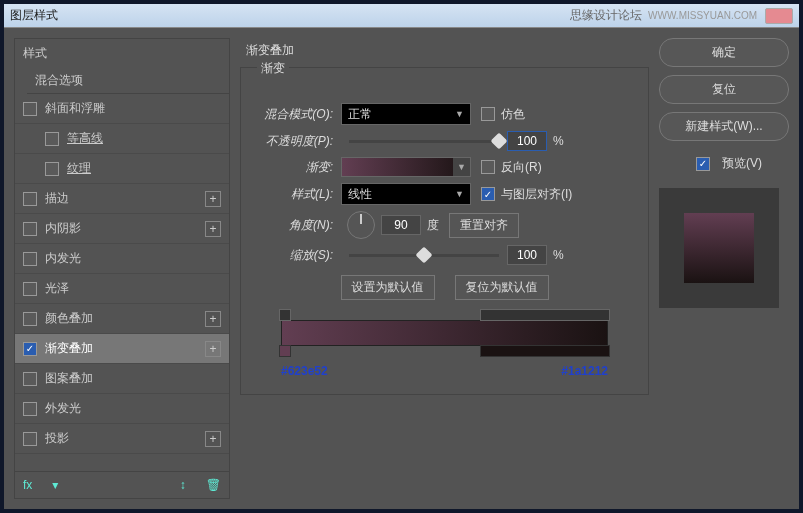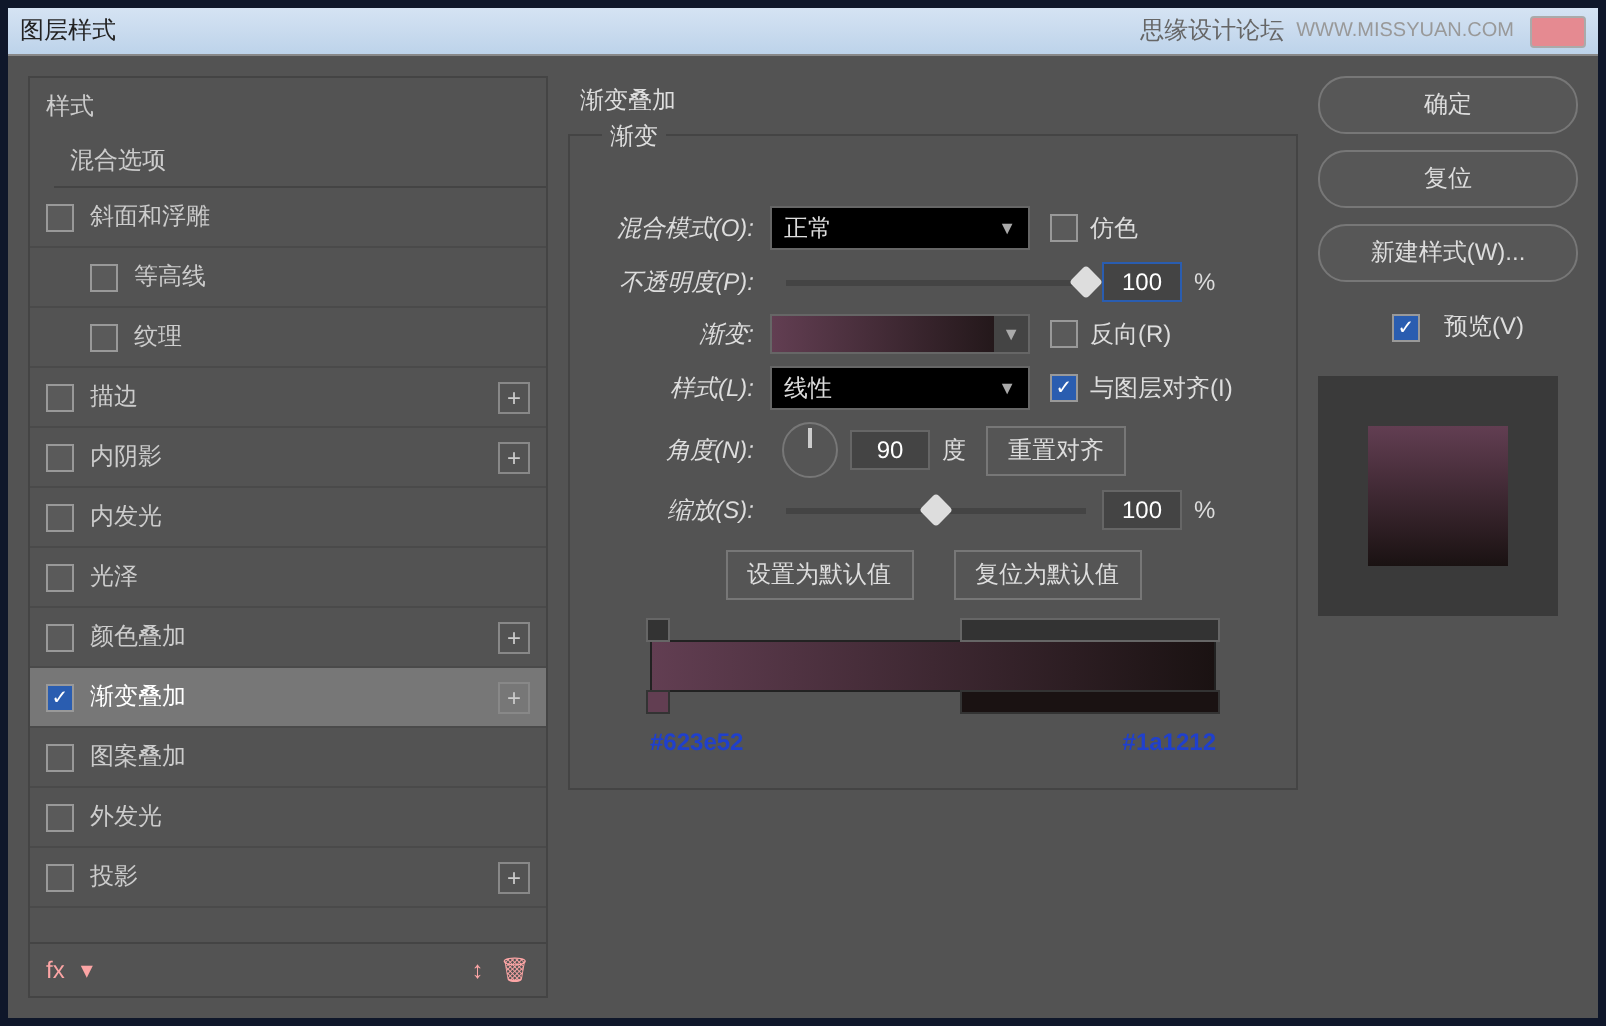--- a/index.html
+++ b/index.html
@@ -4,33 +4,33 @@
 <style>
 * { margin: 0; padding: 0; box-sizing: border-box; font-family: "Microsoft YaHei", sans-serif; font-size: 12px; }
 body { background: #a8c5e8; }
 .window { width: 803px; height: 513px; background: #535353; border: 4px solid #0f172a; display: flex; flex-direction: column; }
 .titlebar { background: linear-gradient(#d5e3f3, #bdd3ea); height: 24px; display: flex; align-items: center; padding: 0 6px; color: #222; border-bottom: 1px solid #888; }
 .titlebar .title { flex: 1; }
 .titlebar .forum { color: #666; margin-right: 6px; }
 .titlebar .url { color: #999; margin-right: 8px; font-size: 10px; }
 .titlebar .close { width: 28px; height: 16px; background: #e58a91; border: 1px solid #aaa; border-radius: 2px; }
 .body { flex: 1; display: flex; background: #535353; padding: 10px; gap: 10px; }
-.left { width: 260px; display: flex; flex-direction: column; border: 1px solid #444; background: #535353; }
+.left { width: 216px; display: flex; flex-direction: column; border: 1px solid #444; background: #535353; }
 .left-hdr { padding: 6px 8px; color: #ccc; }
 .left-sub { padding: 4px 8px; color: #ccc; border-bottom: 1px solid #444; margin-left: 12px; }
 .style-list { flex: 1; overflow: auto; }
 .style-item { display: flex; align-items: center; padding: 6px 8px; border-bottom: 1px solid #4a4a4a; color: #ccc; cursor: pointer; }
-.style-item.indent { padding-left: 30px; }
+.style-item.indent { padding-left: 30px; text-decoration: underline; }
 .style-item.selected { background: #777; color: #fff; }
 .style-item .chk { width: 14px; height: 14px; border: 1px solid #999; background: #5a5a5a; margin-right: 8px; display: inline-flex; align-items: center; justify-content: center; }
 .style-item .chk.checked { background: #2a5db0; }
 .style-item .chk.checked::after { content: "✓"; color: #fff; font-size: 10px; }
 .style-item .label { flex: 1; }
 .style-item .add { width: 16px; height: 16px; border: 1px solid #888; color: #ccc; display: flex; align-items: center; justify-content: center; font-size: 12px; }
-.left-footer { display: flex; align-items: flex-start; padding: 6px 8px; border-top: 1px solid #444; color: #fca5a5; gap: 8px; }
+.left-footer { display: flex; align-items: flex-start; padding: 6px 8px; border-top: 1px solid #444; color: #5eead4; gap: 20px; }
 .left-footer .spacer { flex: 1; }
 .mid { flex: 1; display: flex; flex-direction: column; }
 .mid-title { color: #ddd; padding: 4px 6px; }
 .fieldset { border: 1px solid #444; margin-top: 4px; padding: 12px 10px 16px 10px; }
 .fieldset-title { color: #ddd; position: relative; top: -20px; left: 6px; background: #535353; display: inline-block; padding: 0 4px; }
 .row { display: flex; align-items: center; margin: 6px 0; color: #ddd; }
 .row .lbl { width: 90px; text-align: right; padding-right: 8px; font-style: italic; }
 .select { background: #000000; border: 1px solid #666; color: #ddd; height: 22px; padding: 0 6px; display: flex; align-items: center; width: 130px; justify-content: space-between; }
 .select .arrow { font-size: 9px; color: #aaa; }
 .chk-inline { width: 14px; height: 14px; border: 1px solid #999; background: #5a5a5a; margin: 0 6px 0 10px; display: inline-flex; align-items: center; justify-content: center; }

